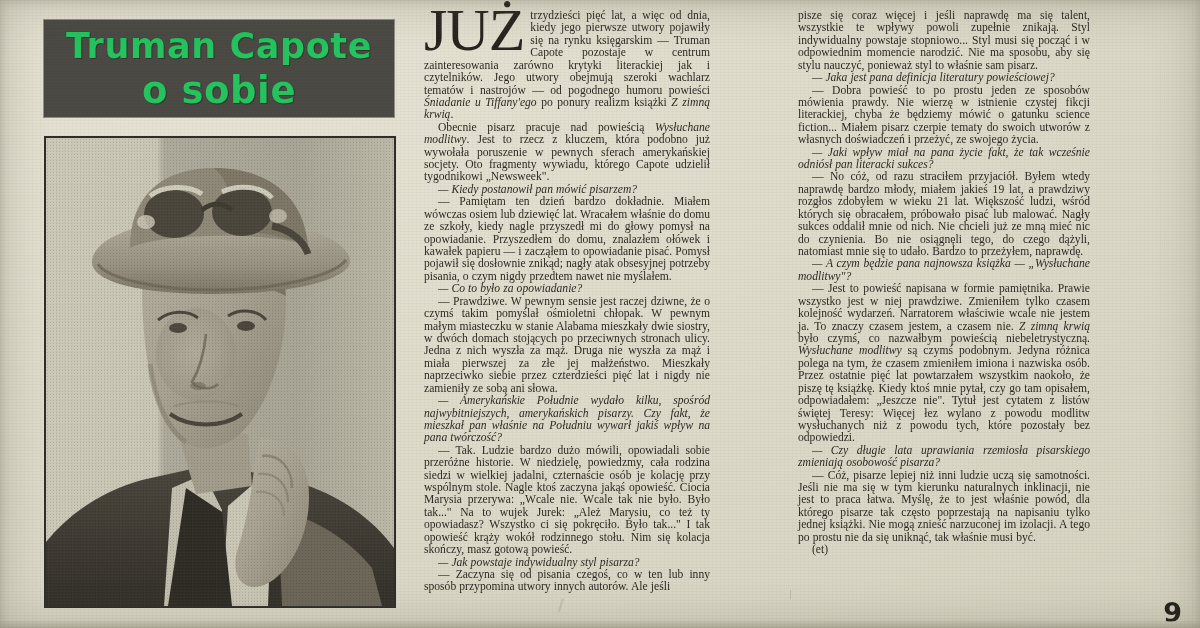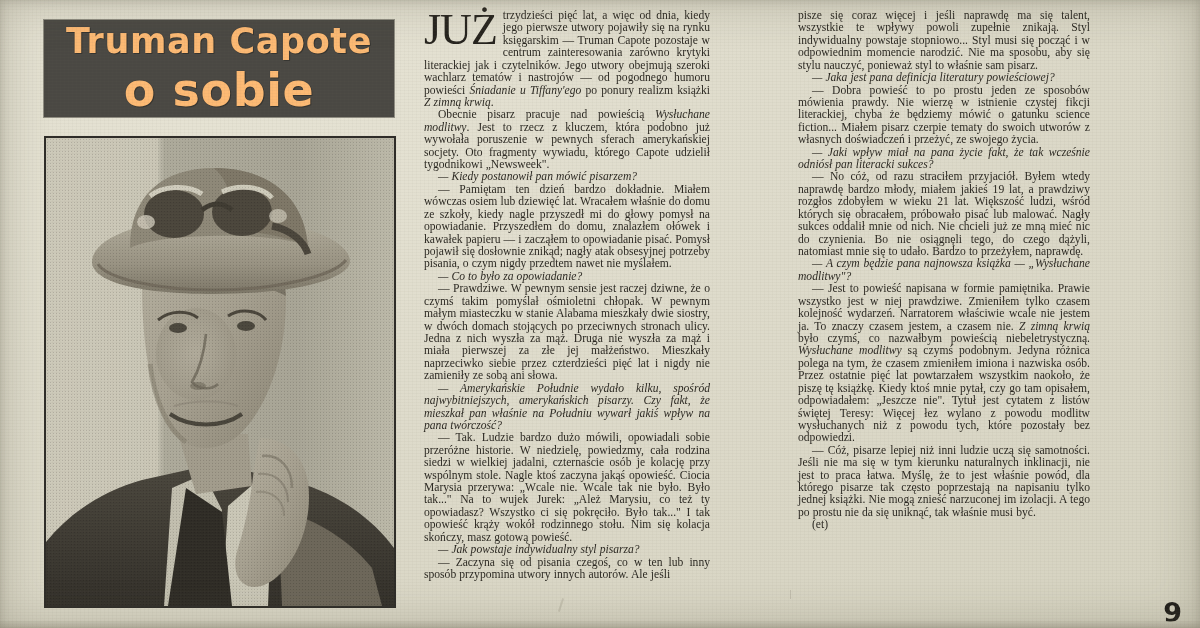--- a/index.html
+++ b/index.html
@@ -33,27 +33,27 @@
     position:absolute;left:32px;top:8px;width:372px;height:612px;z-index:10;
   }
   .masthead{
     position:absolute;left:12px;top:12px;width:350px;height:97px;
     background:#4a4843;
     display:flex;flex-direction:column;align-items:center;justify-content:center;
     box-shadow:0 0 0 1px rgba(60,58,52,.5);
   }
   .masthead .line{
     font-family:"DejaVu Sans", sans-serif;
-    font-weight:bold;color:#fdba74;
+    font-weight:bold;color:#22c55e;
     letter-spacing:.6px;line-height:1.0;
     text-shadow:0 0 1px rgba(0,0,0,.45), 1px 1px 0 rgba(0,0,0,.25);
     white-space:nowrap;
   }
   .masthead .l1{font-size:35px;}
-  .masthead .l2{font-size:46px;margin-top:8px;}
+  .masthead .l2{font-size:37px;margin-top:8px;}
 
   .photo-frame{
     position:absolute;left:12px;top:128px;width:348px;height:468px;
     border:2px solid #2e2c28;
     background:#b9b6a6;
     overflow:hidden;
   }
   .photo{
     position:absolute;inset:0;
     background:
@@ -83,21 +83,21 @@
   .c2{left:798px;width:292px;}
   .col p{margin:0;text-indent:14px;}
   .col p.noind{text-indent:0;}
   .col .q{font-style:italic;}
   .col em{font-style:italic;}
 
   
   .dropcap{
     float:left;
     font-family:"Liberation Serif", serif;
-    font-size:44px;line-height:36px;
+    font-size:60px;line-height:36px;
     font-weight:normal;
     margin:2px 6px 0 0;
     letter-spacing:-1px;
     color:#26231e;
   }
 
   .sig{text-align:left;margin-top:0;text-indent:0;}
   .pagenum{
     position:absolute;right:18px;bottom:2px;z-index:12;
     font-family:"DejaVu Sans", sans-serif;
@@ -231,20 +231,21 @@
   </div>
 
   <div class="col c2">
     <p class="noind">pisze się coraz więcej i jeśli naprawdę ma się talent, wszystkie te wpływy powoli zupełnie znikają. Styl indywidualny powstaje stopniowo... Styl musi się począć i w odpowiednim momencie narodzić. Nie ma sposobu, aby się stylu nauczyć, ponieważ styl to właśnie sam pisarz.</p>
     <p class="q">— Jaka jest pana definicja literatury powieściowej?</p>
     <p>— Dobra powieść to po prostu jeden ze sposobów mówienia prawdy. Nie wierzę w istnienie czystej fikcji literackiej, chyba że będziemy mówić o gatunku science fiction... Miałem pisarz czerpie tematy do swoich utworów z własnych doświadczeń i przeżyć, ze swojego życia.</p>
     <p class="q">— Jaki wpływ miał na pana życie fakt, że tak wcześnie odniósł pan literacki sukces?</p>
     <p>— No cóż, od razu straciłem przyjaciół. Byłem wtedy naprawdę bardzo młody, miałem jakieś 19 lat, a prawdziwy rozgłos zdobyłem w wieku 21 lat. Większość ludzi, wśród których się obracałem, próbowało pisać lub malować. Nagły sukces oddalił mnie od nich. Nie chcieli już ze mną mieć nic do czynienia. Bo nie osiągnęli tego, do czego dążyli, natomiast mnie się to udało. Bardzo to przeżyłem, naprawdę.</p>
     <p class="q"><span>— A czym będzie pana najnowsza książka — „</span><em>Wysłuchane modlitwy</em><span>"?</span></p>
     <p><span>— Jest to powieść napisana w formie pamiętnika. Prawie wszystko jest w niej prawdziwe. Zmieniłem tylko czasem kolejność wydarzeń. Narratorem właściwie wcale nie jestem ja. To znaczy czasem jestem, a czasem nie. </span><em>Z zimną krwią</em><span> było czymś, co nazwałbym powieścią niebeletrystyczną. </span><em>Wysłuchane modlitwy</em><span> są czymś podobnym. Jedyna różnica polega na tym, że czasem zmieniłem imiona i nazwiska osób. Przez ostatnie pięć lat powtarzałem wszystkim naokoło, że piszę tę książkę. Kiedy ktoś mnie pytał, czy go tam opisałem, odpowiadałem: „Jeszcze nie". Tytuł jest cytatem z listów świętej Teresy: Więcej łez wylano z powodu modlitw wysłuchanych niż z powodu tych, które pozostały bez odpowiedzi.</span></p>
+    <p class="q">— Czy długie lata uprawiania rzemiosła pisarskiego zmieniają osobowość pisarza?</p>
     <p>— Cóż, pisarze lepiej niż inni ludzie uczą się samotności. Jeśli nie ma się w tym kierunku naturalnych inklinacji, nie jest to praca łatwa. Myślę, że to jest właśnie powód, dla którego pisarze tak często poprzestają na napisaniu tylko jednej książki. Nie mogą znieść narzuconej im izolacji. A tego po prostu nie da się uniknąć, tak właśnie musi być.</p>
     <p class="sig">(et)</p>
   </div>
 
   <div class="pagenum">9</div>
   <div class="edge-bottom"></div>
   <div class="tick" style="left:790px;top:590px;width:1px;height:9px;opacity:.35;"></div>
   <div class="tick" style="left:560px;top:598px;width:2px;height:14px;transform:rotate(18deg);opacity:.30;"></div>
 </div>
 

